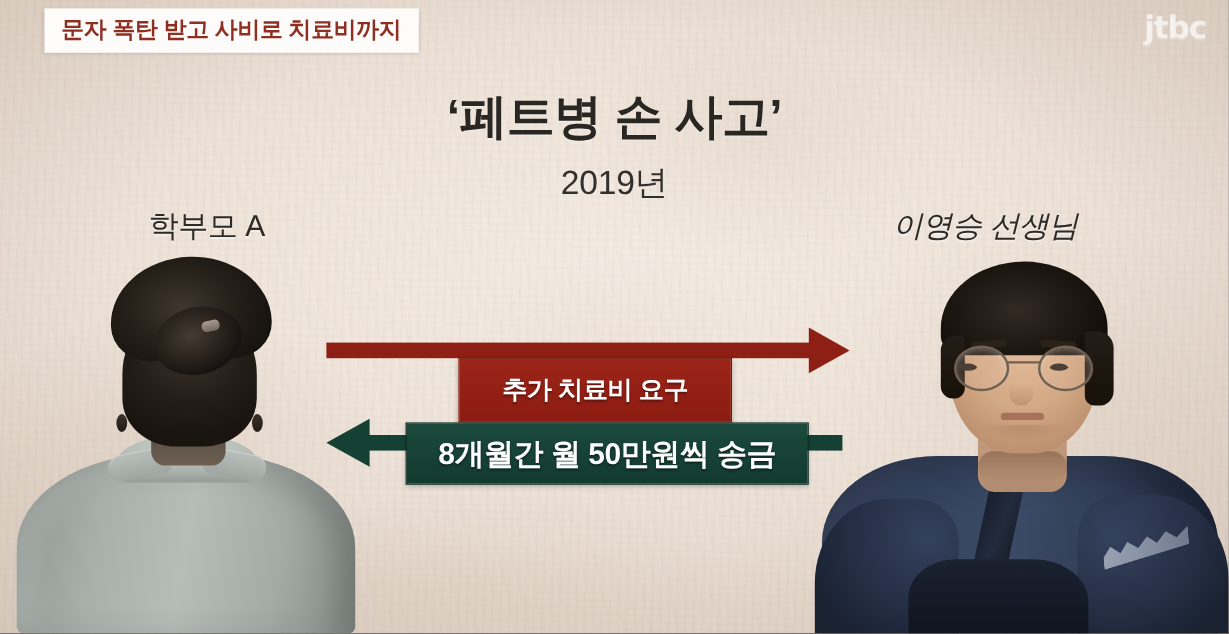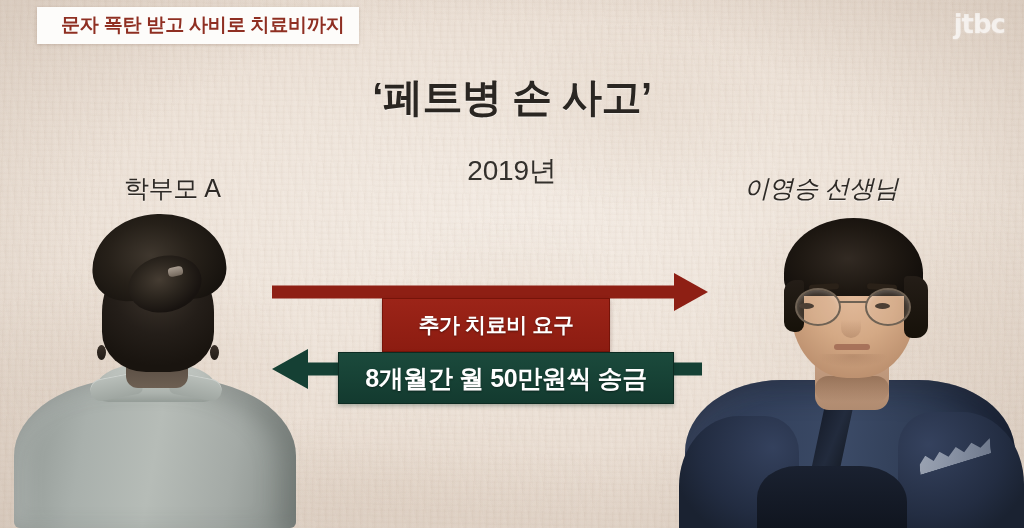--- a/index.html
+++ b/index.html
@@ -83,21 +83,21 @@
     background:
       repeating-linear-gradient(83deg, rgba(255,255,255,.055) 0 2px, rgba(0,0,0,.05) 2px 5px);
     pointer-events:none;
   }
   .lt-white {
     background: #fdfcfa;
     color: #8f2f22;
     font-weight: 700;
     font-size: 19px;
     letter-spacing: -.2px;
-    padding: 5px 14px 6px 24px;
+    padding: 5px 14px 6px 14px;
     display: inline-block;
     white-space: nowrap;
     margin-top: -1px;
     box-shadow: 0 1px 3px rgba(80,40,25,.20);
   }
   .lt-row { display: block; }
 
   
   .headline {
     position: absolute;
@@ -112,21 +112,20 @@
   }
   .subhead {
     position: absolute;
     top: 134px;
     left: 0; right: 0;
     text-align: center;
     font-size: 28px;
     font-weight: 500;
     color: #33302c;
     letter-spacing: -.2px;
-    margin-top: 18px;
   }
 
   
   .nm {
     position: absolute;
     font-size: 25px;
     font-weight: 500;
     color: #2e2a26;
     letter-spacing: -.4px;
     white-space: nowrap;

